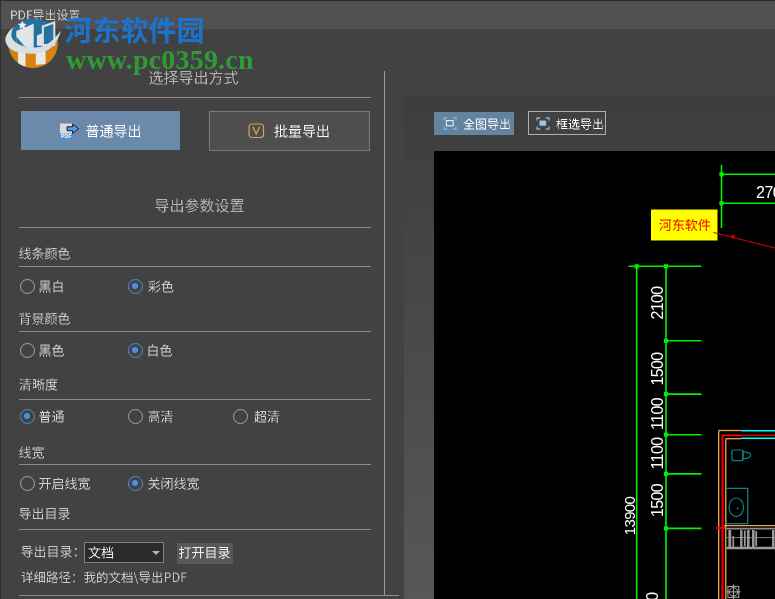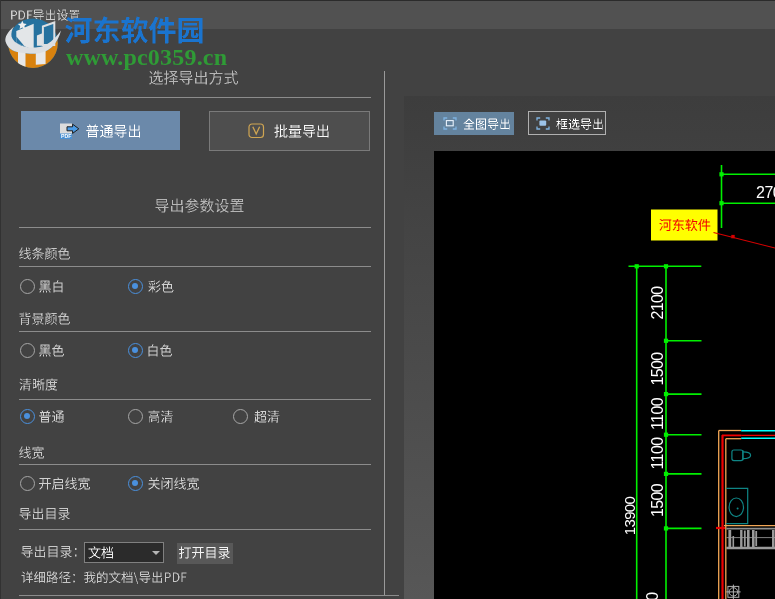--- a/index.html
+++ b/index.html
@@ -12,21 +12,21 @@
 #btn1{position:absolute;left:20.5px;top:111.4px;width:159px;height:38.8px;background:#6b89aa}
 #btn2{position:absolute;left:208.6px;top:111px;width:161px;height:39.6px;background:#4e4e4e;border:1px solid #7a7a7a;box-sizing:border-box}
 #rbtn1{position:absolute;left:434px;top:112px;width:80px;height:23px;background:#64839e}
 #rbtn2{position:absolute;left:528px;top:111px;width:78px;height:24px;background:#414141;border:1px solid #b0b0b0;box-sizing:border-box}
 .radio{position:absolute;width:15px;height:15px;border-radius:50%;border:1.2px solid #a6a6a6;box-sizing:border-box}
 .radio.sel{border-color:#4a90dd;border-width:1.5px}
 .radio.sel::after{content:"";position:absolute;left:3px;top:3px;width:6px;height:6px;border-radius:50%;background:#4a90dd}
 #dd{position:absolute;left:83.5px;top:541.5px;width:80.5px;height:21px;background:#2b2b2b;border:1px solid #808080;box-sizing:border-box}
 #dd::after{content:"";position:absolute;right:3px;top:8px;border:4.5px solid transparent;border-top-color:#b5b5b5}
 #openbtn{position:absolute;left:176.5px;top:542.5px;width:56.5px;height:21px;background:#585858}
-#wmgreen{position:absolute;left:66px;top:44px;font-family:"Liberation Serif",serif;font-weight:bold;font-size:24px;color:#2f9b36;letter-spacing:.2px}
+#wmgreen{position:absolute;left:66px;top:44px;font-family:"Liberation Serif",serif;font-weight:bold;font-size:28px;color:#2f9b36;letter-spacing:.2px}
 </style></head><body>
 <div id="pg">
 <div id="titlebar"></div>
 <div class="abs" style="left:0;top:0;width:1px;height:599px;background:#323232"></div>
 <div id="rpanel"></div>
 <svg id="cad" width="341" height="448" viewBox="434 151 341 448">
 <rect x="434" y="151" width="341" height="448" fill="#000"></rect>
 <g stroke="#00f000" stroke-width="1.6" fill="none">
 <path d="M721.5 165V228"></path>
         <path d="M721.5 174.3H775"></path>

